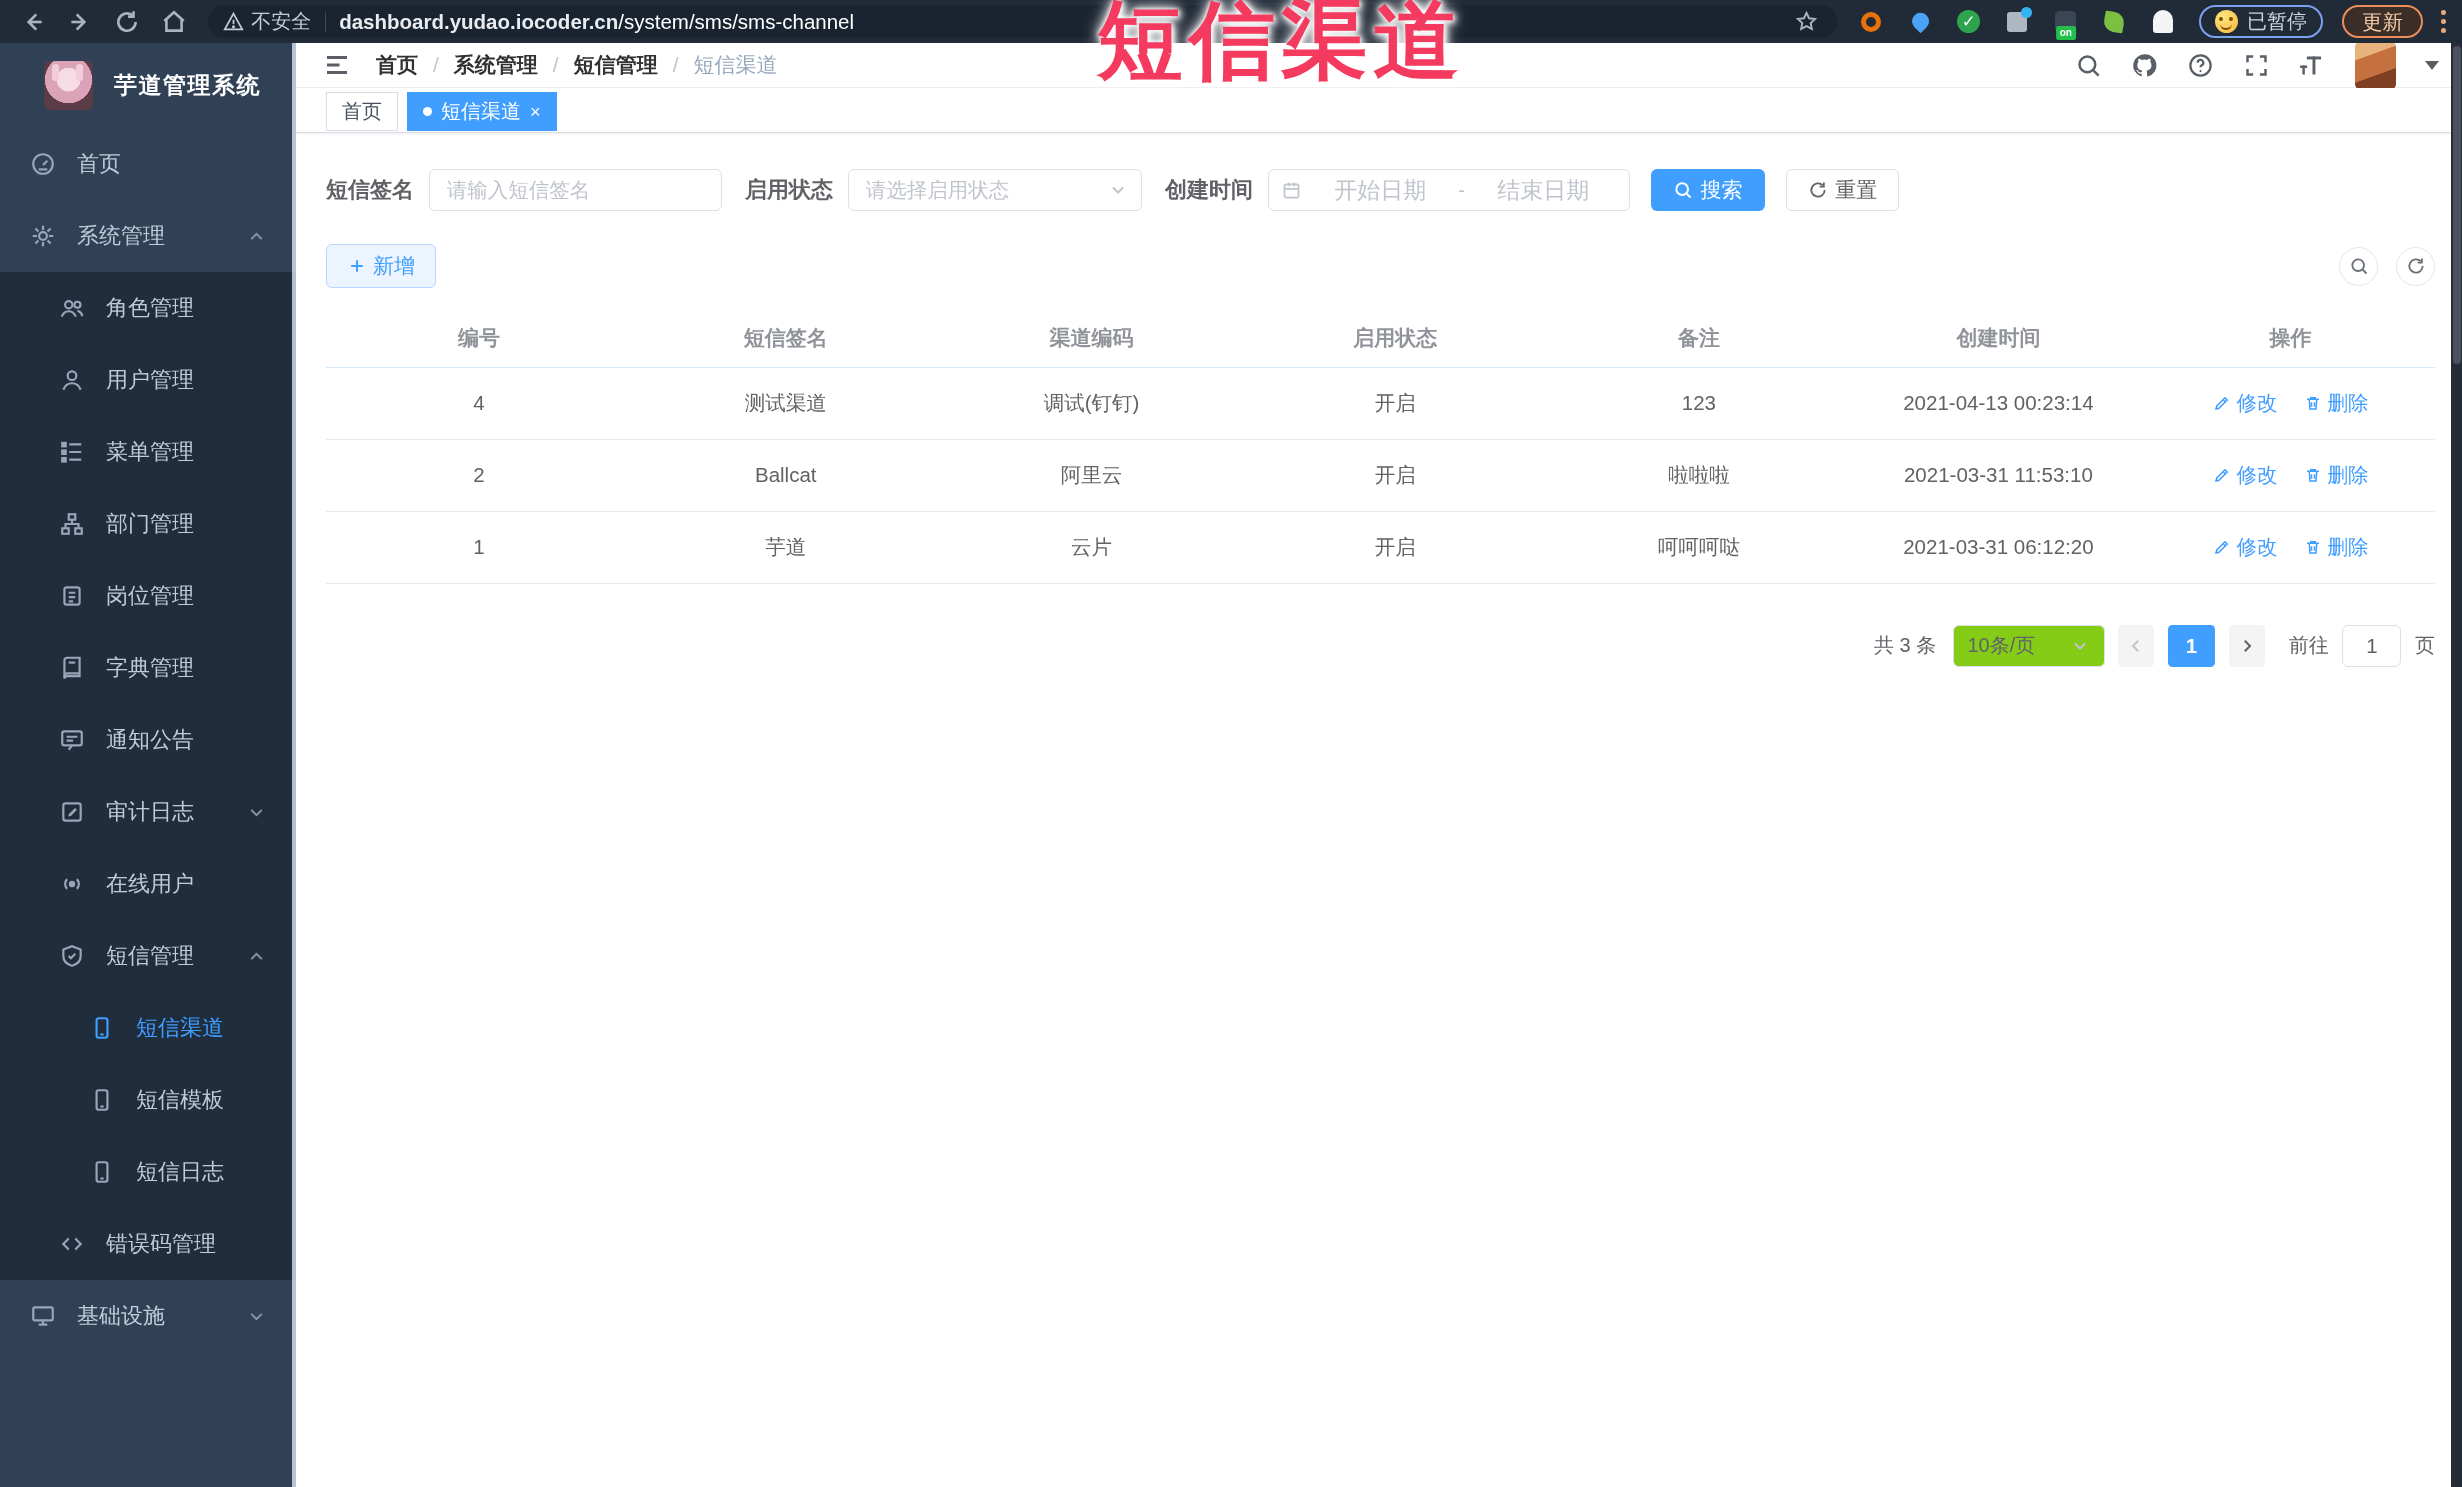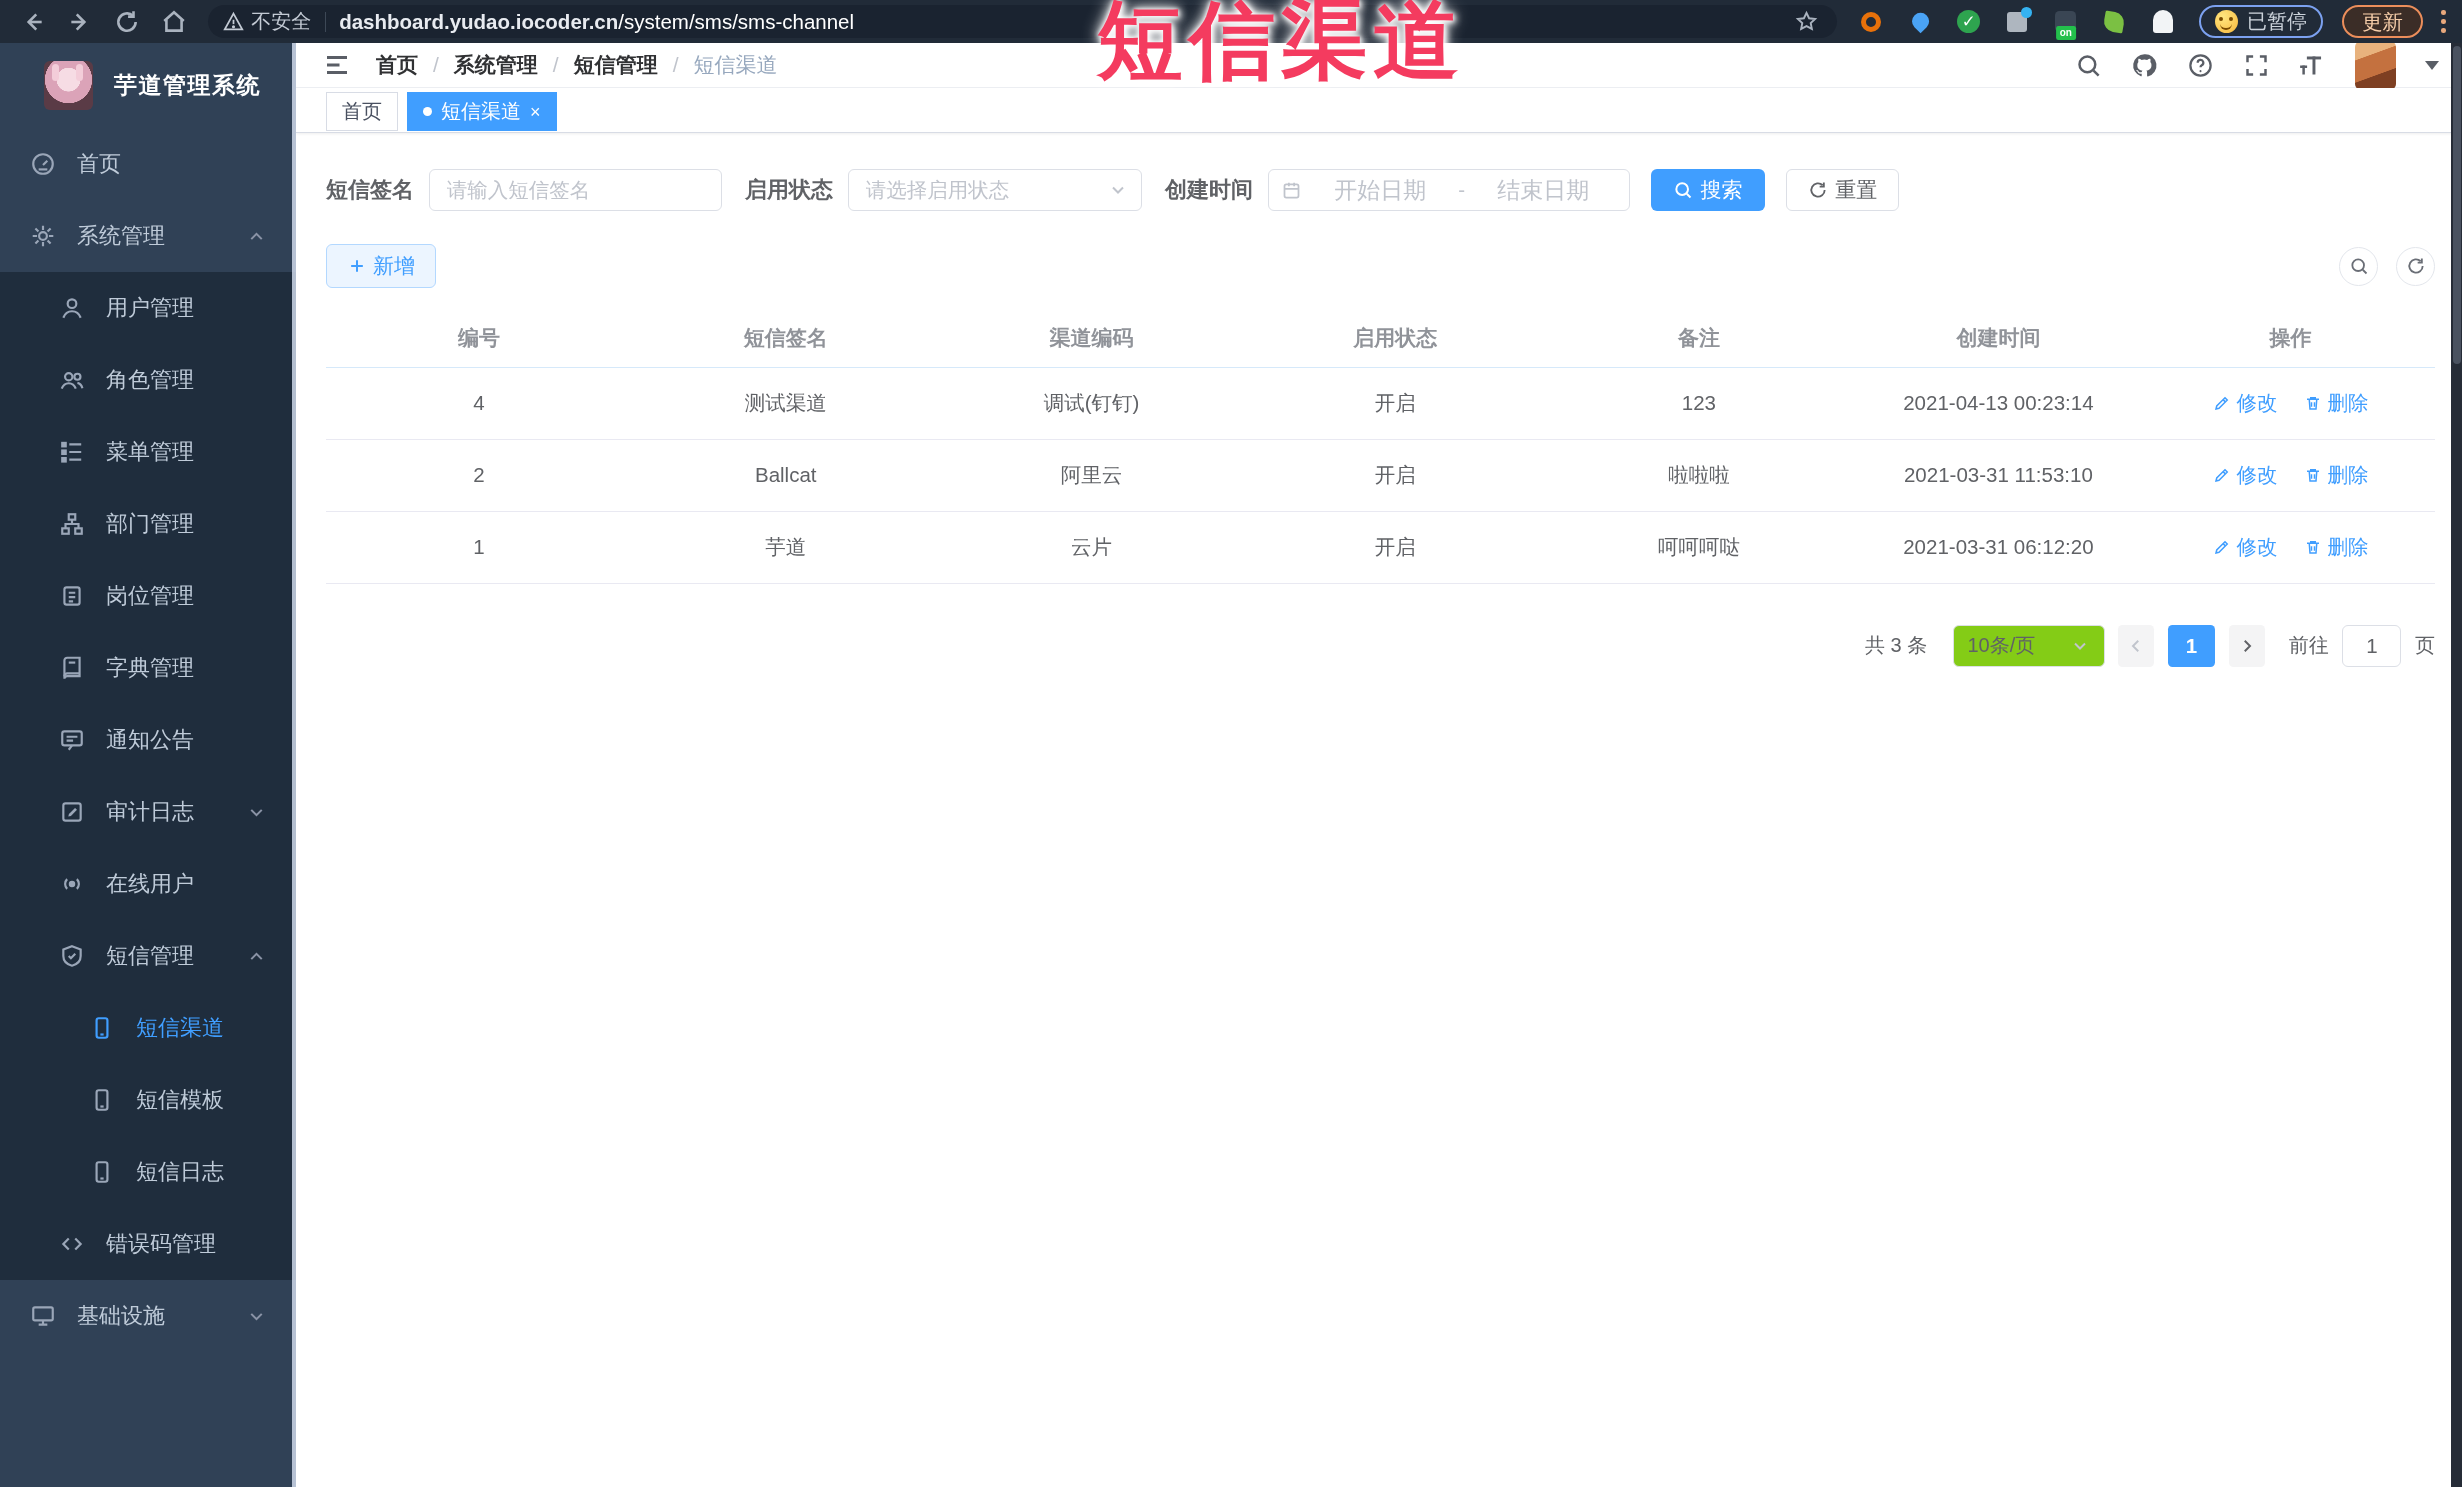--- a/index.html
+++ b/index.html
@@ -114,21 +114,21 @@
   
   table.grid { width:100%; margin-top:21px; border-collapse:collapse; table-layout:fixed; }
   .grid th { height:58px; font-size:21px; color:#909399; font-weight:bold; text-align:center; border-bottom:1.5px solid #d6e9fa; }
   .grid td { height:72px; font-size:20.5px; color:#606266; text-align:center; border-bottom:0.8px solid #e9e9f2; }
   .op-link { display:inline-flex; align-items:center; gap:6px; color:#409EFF; cursor:pointer; }
   .op-link svg { width:18px; height:18px; }
   .op-gap { display:inline-block; width:26px; }
 
   
   .pager { margin-top:41px; display:flex; align-items:center; justify-content:flex-end; font-size:20px; color:#606266; gap:13.6px; }
-  .pg-total { margin-right:12px; }
+  .pg-total { margin-right:3px; }
   .pg-size { width:152px; height:42px; border:1.5px solid #dcdfe6; border-radius:6px; display:flex; align-items:center; justify-content:space-between; padding:0 13.6px; color:#606266; cursor:pointer; background:#84cc16; }
   .pg-size .sel-chev { color:#c0c4cc; }
   .pg-arrow { width:36px; height:42px; background:#f4f4f5; border-radius:4.5px; display:flex; align-items:center; justify-content:center; cursor:pointer; color:#606266; }
   .pg-arrow.disabled { color:#c0c4cc; }
   .pg-arrow svg { width:18px; height:18px; }
   .pg-page { min-width:47px; height:42px; background:#409EFF; color:#fff; border-radius:4.5px; display:flex; align-items:center; justify-content:center; font-size:20.5px; font-weight:bold; cursor:pointer; }
   .pg-goto-inp { width:59px; height:42px; border:1.5px solid #dcdfe6; border-radius:6px; text-align:center; font-size:20.5px; color:#606266; outline:none; font-family:inherit; }
 
   
   .annotation { position:absolute; left:1097px; top:-3px; font-size:86px; font-weight:bold; color:#f43b5f; letter-spacing:6px; z-index:50; line-height:1; text-shadow:0 0 4.5px #fff,0 0 10.6px #fff,0 0 18px rgba(255,255,255,.95),2.3px 2.3px 7.6px #fff; pointer-events:none; }
@@ -257,37 +257,37 @@
         <span class="chev">
             <svg viewBox="0 0 24 24" fill="none" stroke="currentColor" stroke-width="2.4">
               <path d="M6 15l6-6 6 6"></path>
             </svg>
           </span>
       </div>
 
       <div class="mi l2">
         <span class="ic">
             <svg viewBox="0 0 24 24" fill="none" stroke="currentColor" stroke-width="2">
-              <circle cx="12" cy="8" r="4"></circle>
-              <path d="M4 21c1.5-4 4.5-6 8-6s6.5 2 8 6"></path>
-            </svg>
-          </span>
-        <span>用户管理</span>
-      </div>
-
-      <div class="mi l2">
-        <span class="ic">
-            <svg viewBox="0 0 24 24" fill="none" stroke="currentColor" stroke-width="2">
               <circle cx="9" cy="9" r="3.4"></circle>
               <path d="M2.5 20c1.2-3.2 3.6-5 6.5-5s5.3 1.8 6.5 5"></path>
               <circle cx="17" cy="9" r="2.8"></circle>
               <path d="M17 14.6c2.3.4 3.9 2.1 4.6 5"></path>
             </svg>
           </span>
         <span>角色管理</span>
+      </div>
+
+      <div class="mi l2">
+        <span class="ic">
+            <svg viewBox="0 0 24 24" fill="none" stroke="currentColor" stroke-width="2">
+              <circle cx="12" cy="8" r="4"></circle>
+              <path d="M4 21c1.5-4 4.5-6 8-6s6.5 2 8 6"></path>
+            </svg>
+          </span>
+        <span>用户管理</span>
       </div>
 
       <div class="mi l2">
         <span class="ic">
             <svg viewBox="0 0 24 24" fill="none" stroke="currentColor" stroke-width="2">
               <path d="M9.5 5h11M9.5 12h11M9.5 19h11"></path>
               <rect x="3" y="3.6" width="3.2" height="3.2" fill="currentColor"></rect>
               <rect x="3" y="10.6" width="3.2" height="3.2" fill="currentColor"></rect>
               <rect x="3" y="17.6" width="3.2" height="3.2" fill="currentColor"></rect>
             </svg>

